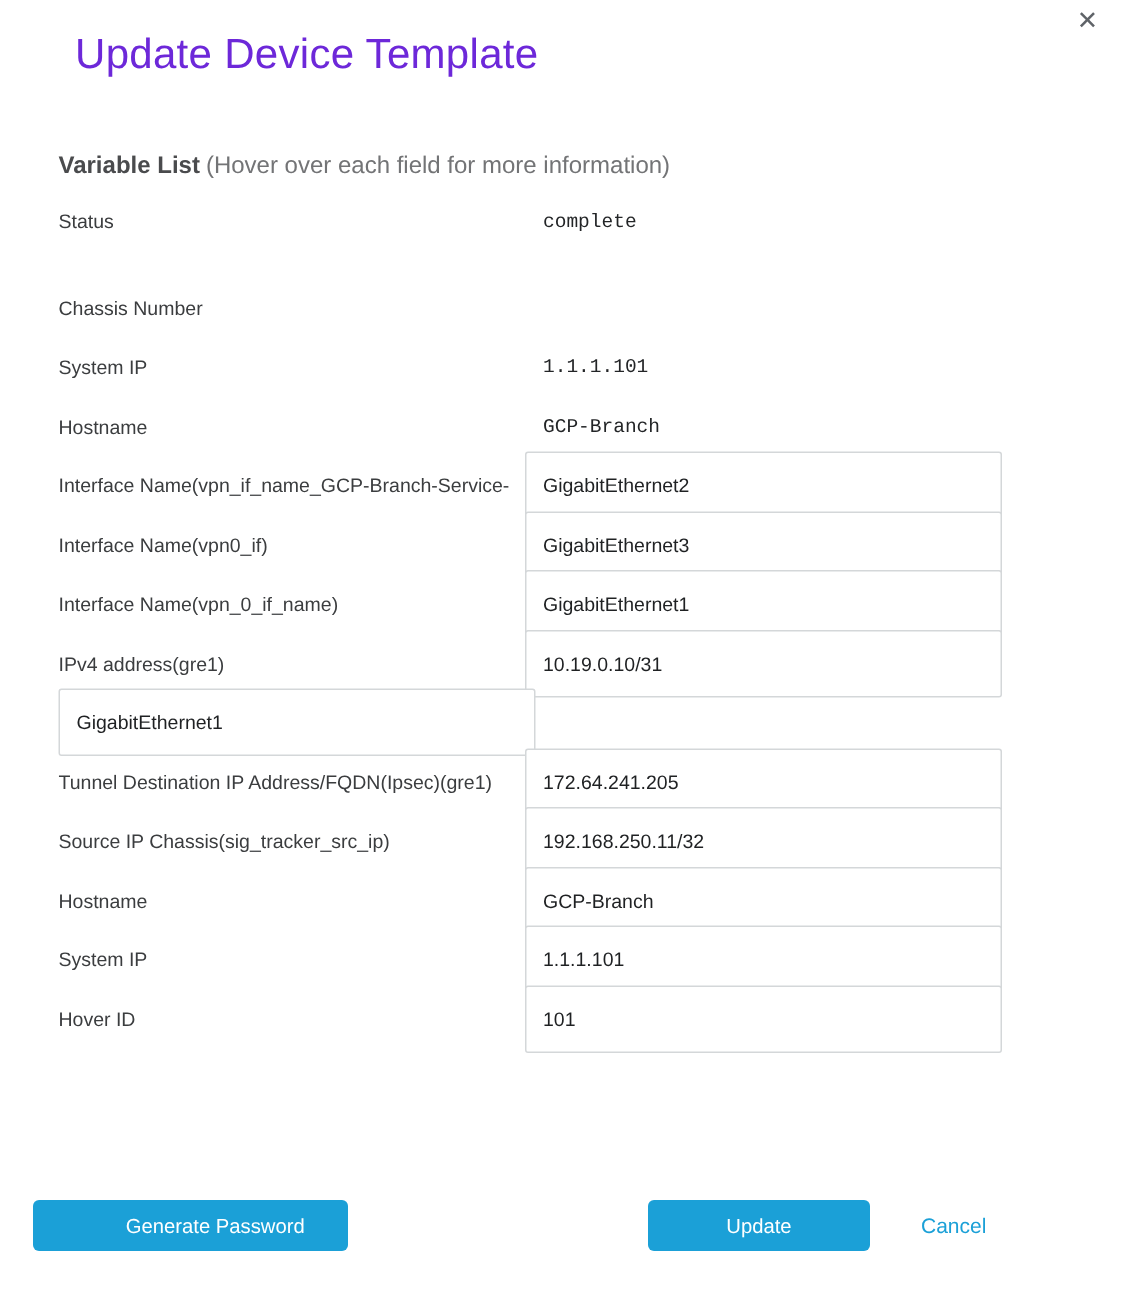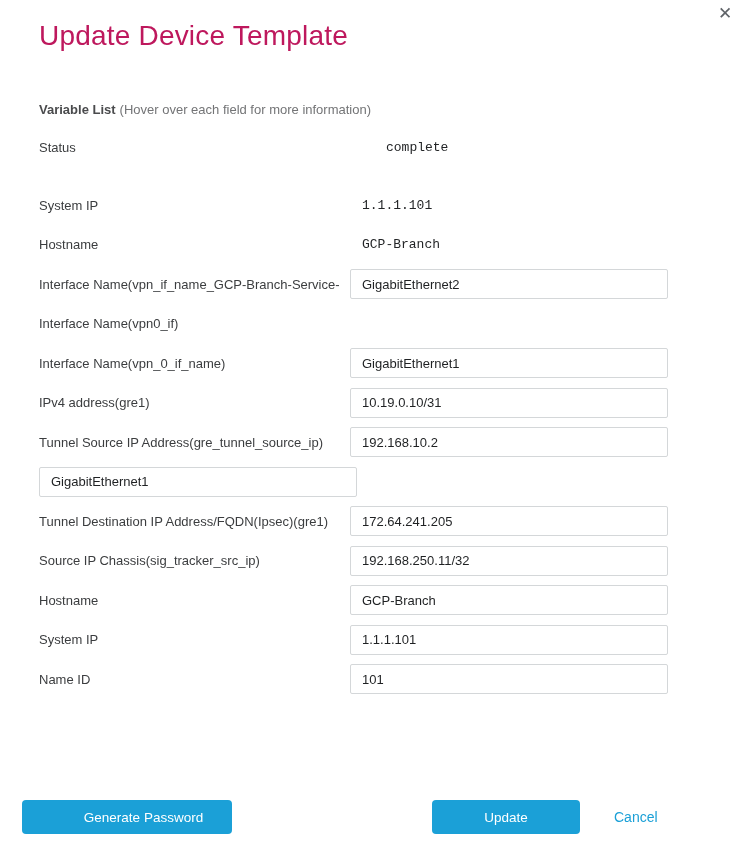--- a/index.html
+++ b/index.html
@@ -26,31 +26,31 @@
     justify-content: center;
     color: #5f6368;
     font-size: 17px;
     font-weight: 300;
     cursor: pointer;
     line-height: 1;
   }
   .title {
     position: absolute;
     top: 20px;
-    left: 39px;
+    left: 50px;
     font-size: 28px;
     font-weight: 300;
-    color: #be185d;
+    color: #6d28d9;
     letter-spacing: 0.2px;
   }
   .section-header {
     position: absolute;
     top: 102px;
     left: 39px;
-    font-size: 13px;
+    font-size: 16px;
     color: #58595b;
   }
   .section-header .section-title {
     font-weight: bold;
     color: #4a4b4d;
   }
   .section-header .section-hint {
     font-weight: normal;
     color: #737476;
     margin-left: 4px;
@@ -61,40 +61,39 @@
     left: 39px;
     width: 629px; 
   }
   .row {
     display: flex;
     align-items: center;
     height: 39.5px;
   }
   .row.gap-after {
     margin-bottom: 18px;
-    gap: 24px;
   }
   .row-label {
     width: 311px;
     flex: 0 0 311px;
     font-size: 13px;
     color: #3b3d3f;
     white-space: nowrap;
     overflow: hidden;
   }
   .row-value {
     font-size: 13px;
     color: #232527;
     padding-left: 12px;
     font-family: Liberation Mono, monospace;
   }
   .row-input {
     width: 318px;
     flex: 0 0 318px;
-    height: 30px;
+    height: 45px;
     box-sizing: border-box;
     border: 1px solid var(--input-border, #d4d7d9);
     border-radius: 2px;
     background: #ffffff;
     font-family: "Liberation Sans", "DejaVu Sans", sans-serif;
     font-size: 13px;
     color: #1f2123;
     padding: 0 0 0 11px;
     outline: none;
   }
@@ -150,54 +149,55 @@
   <div class="section-header">
     <span class="section-title">Variable List</span><span class="section-hint">(Hover over each field for more information)</span>
   </div>
 
   <div class="rows">
   <div class="row gap-after">
     <div class="row-label">Status</div>
     <div class="row-value">complete</div>
   </div>
 
+  <div class="row">
+    <div class="row-label">Chassis Number</div>
+    <div class="row-value"></div>
+  </div>
 
   <div class="row">
     <div class="row-label">System IP</div>
     <div class="row-value">1.1.1.101</div>
   </div>
 
   <div class="row">
     <div class="row-label">Hostname</div>
     <div class="row-value">GCP-Branch</div>
   </div>
 
   <div class="row">
     <div class="row-label">Interface Name(vpn_if_name_GCP-Branch-Service-</div>
     <input class="row-input" type="text" value="GigabitEthernet2" style="">
   </div>
 
   <div class="row">
     <div class="row-label">Interface Name(vpn0_if)</div>
+    <input class="row-input" type="text" value="GigabitEthernet3" style="">
   </div>
 
   <div class="row">
     <div class="row-label">Interface Name(vpn_0_if_name)</div>
     <input class="row-input" type="text" value="GigabitEthernet1" style="">
   </div>
 
   <div class="row">
     <div class="row-label">IPv4 address(gre1)</div>
     <input class="row-input" type="text" value="10.19.0.10/31" style="">
   </div>
 
-  <div class="row">
-    <div class="row-label">Tunnel Source IP Address(gre_tunnel_source_ip)</div>
-    <input class="row-input" type="text" value="192.168.10.2" style="">
-  </div>
 
   <div class="row">
     <input class="row-input" type="text" value="GigabitEthernet1" style="">
   </div>
 
   <div class="row">
     <div class="row-label">Tunnel Destination IP Address/FQDN(Ipsec)(gre1)</div>
     <input class="row-input" type="text" value="172.64.241.205" style="">
   </div>
 
@@ -210,21 +210,21 @@
     <div class="row-label">Hostname</div>
     <input class="row-input" type="text" value="GCP-Branch" style="">
   </div>
 
   <div class="row">
     <div class="row-label">System IP</div>
     <input class="row-input" type="text" value="1.1.1.101" style="">
   </div>
 
   <div class="row">
-    <div class="row-label">Name ID</div>
+    <div class="row-label">Hover ID</div>
     <input class="row-input" type="text" value="101" style="">
   </div>
 </div>
 
   <div class="footer">
     <button class="btn btn-generate">Generate Password</button>
     <button class="btn btn-update">Update</button>
     <span class="link-cancel">Cancel</span>
   </div>
 

